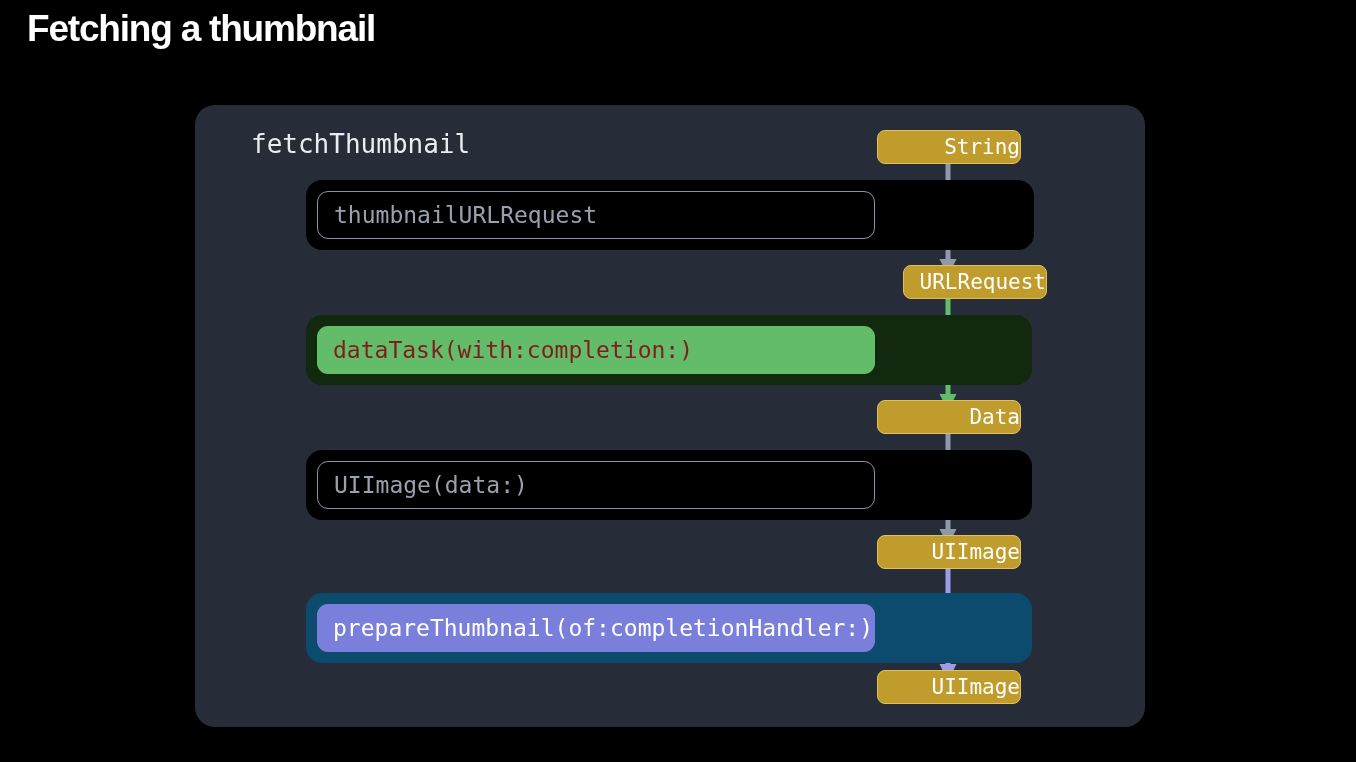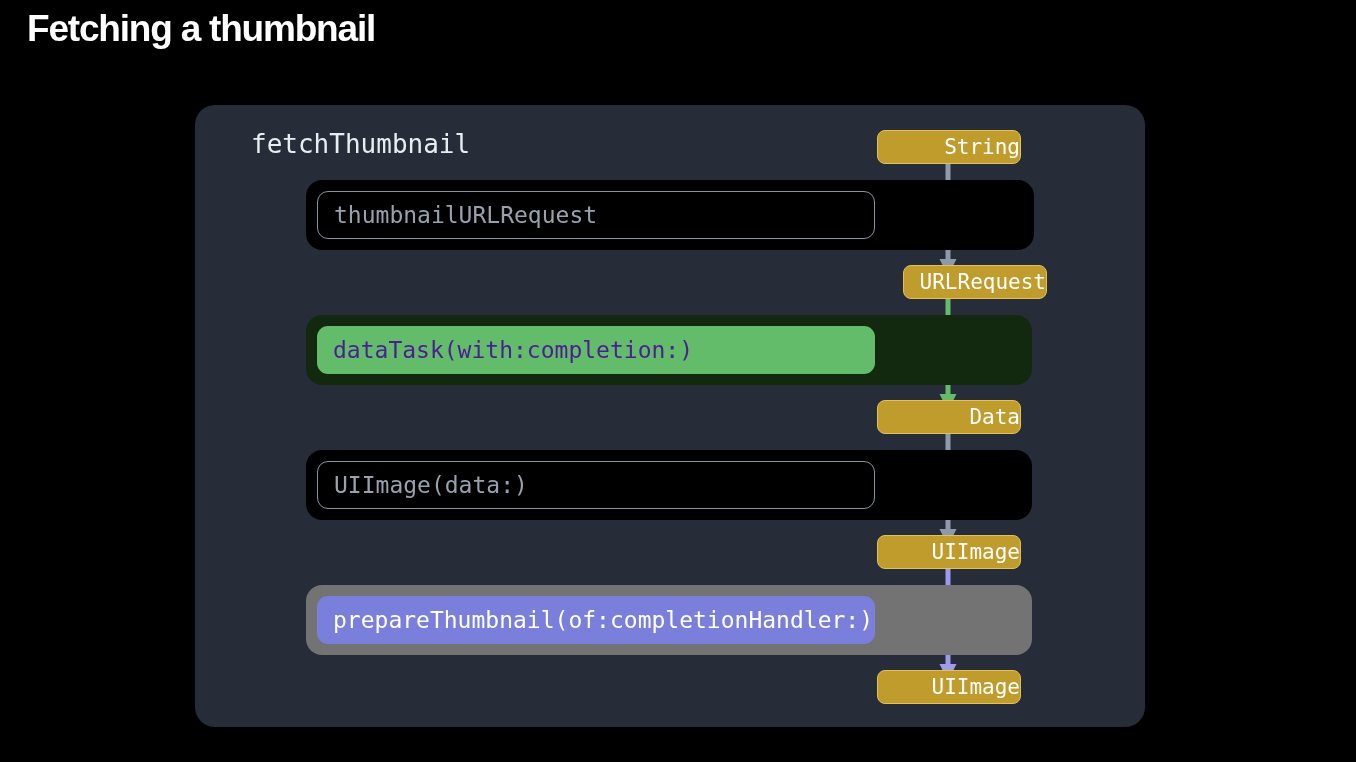--- a/index.html
+++ b/index.html
@@ -78,24 +78,24 @@
   .row-outer.inactive { background: #000000; }
   .row-inner.inactive {
     background: transparent;
     border: 1.5px solid #8a93a1;
   }
   .row-label.inactive { color: #99a1ae; }
 
   
   .row-outer.green { background: #12290f; }
   .row-inner.green { background: #63bc69; border: none; }
-  .row-label.green { color: #4c1d95; }
-
-  
-  .row-outer.purple { background: #737373; }
+  .row-label.green { color: #7f1d1d; }
+
+  
+  .row-outer.purple { background: #0c4a6e; margin-top: 8px; }
   .row-inner.purple { background: #7b7fdc; border: none; }
   .row-label.purple { color: #ffffff; }
 
   
   .type-badge {
     position: absolute;
     height: 34px;
     border-radius: 8px;
     background: #c09c2c;
     border: 1.5px solid #e2c05c;

